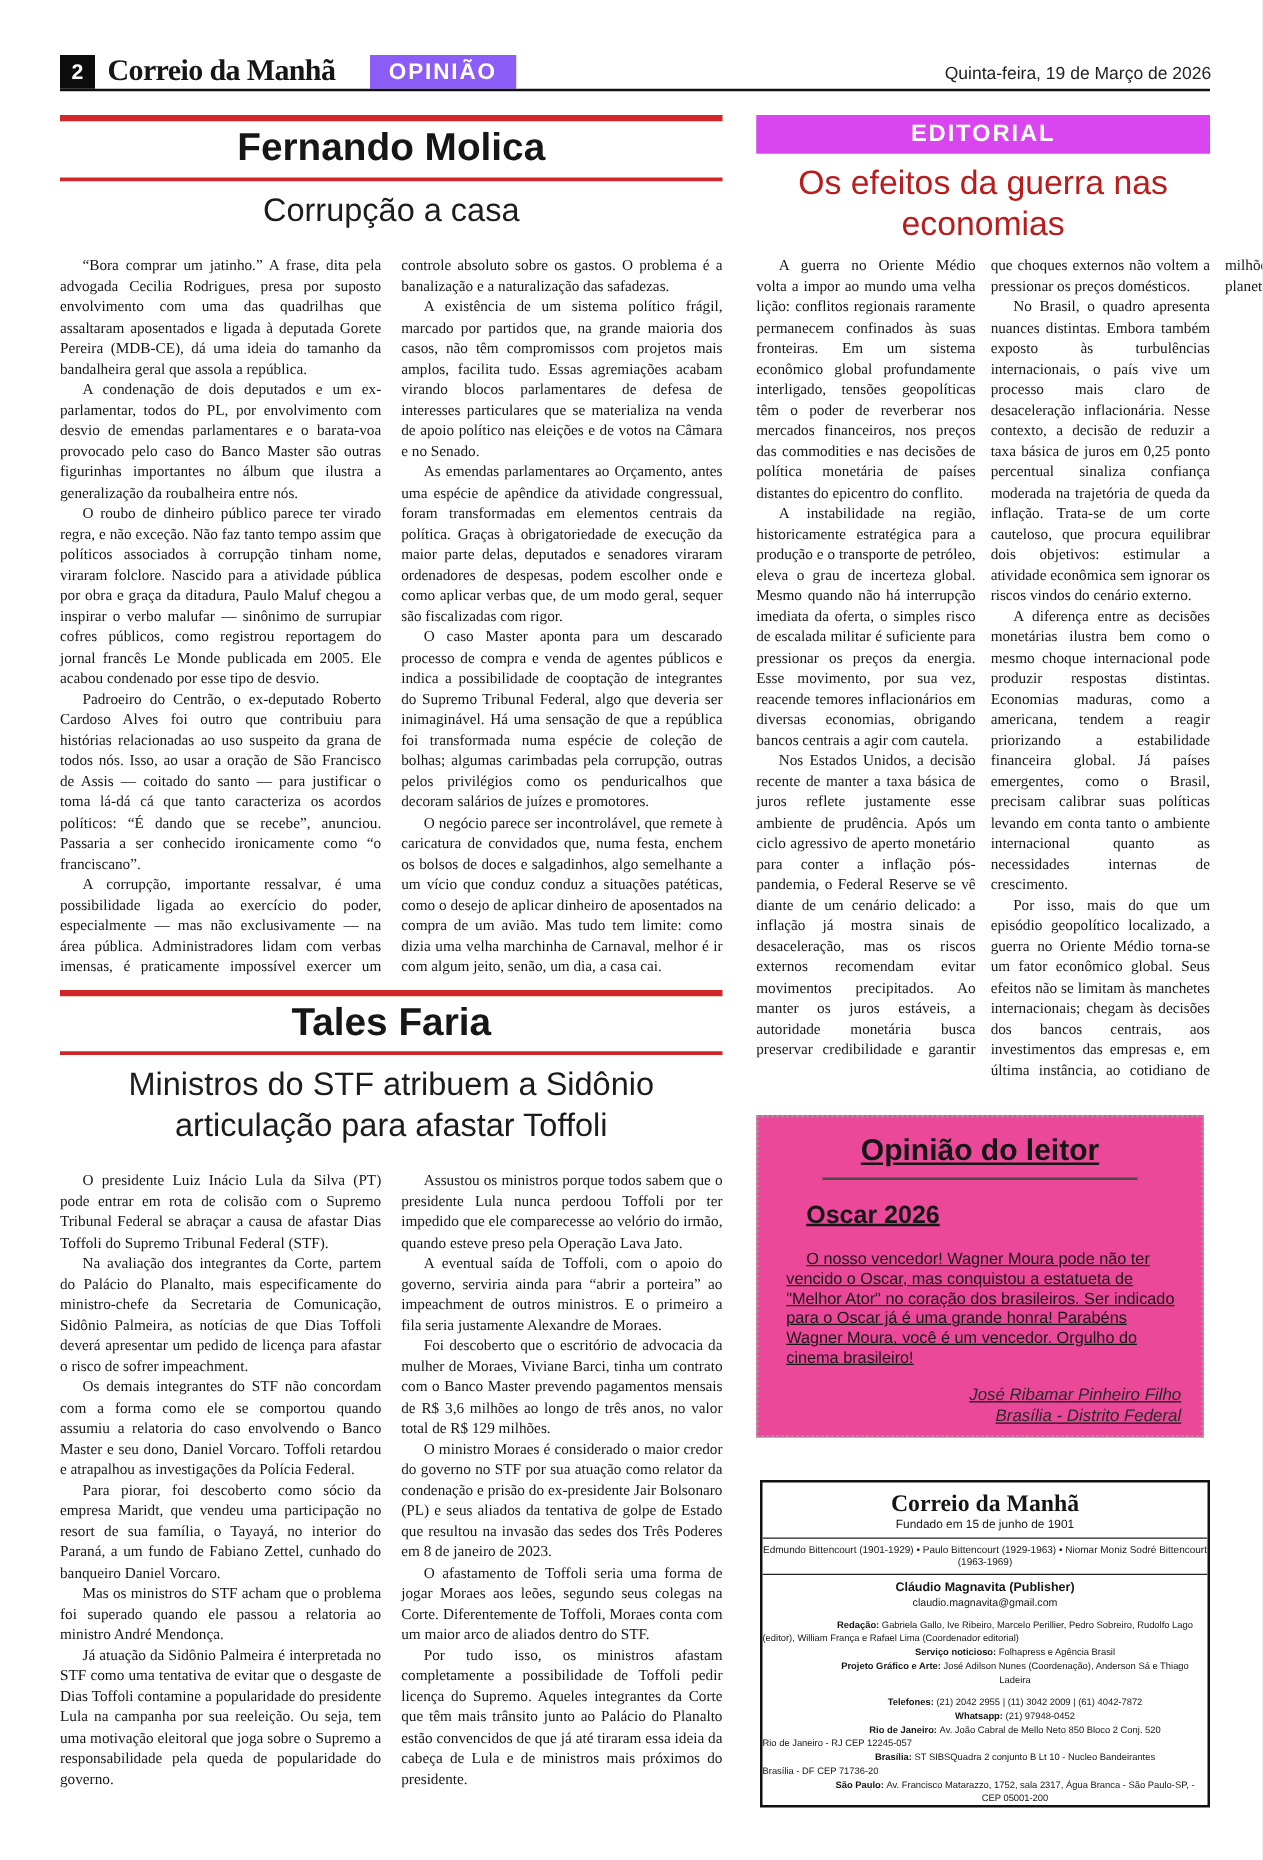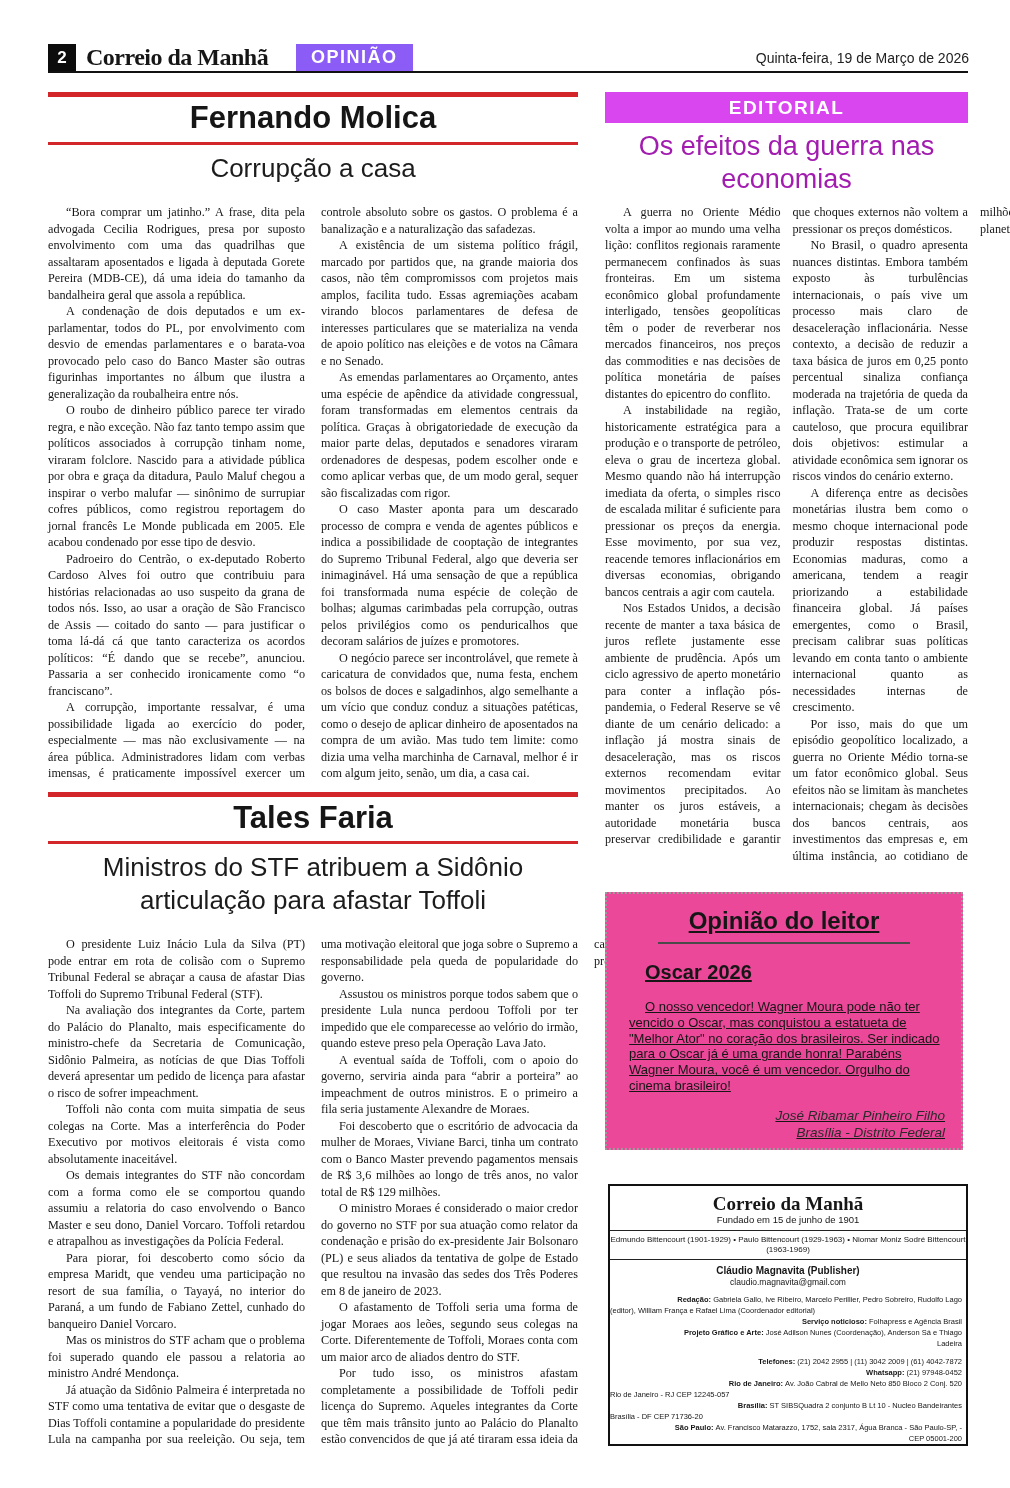--- a/index.html
+++ b/index.html
@@ -30,42 +30,42 @@
         text-align:justify;hyphens:auto;-webkit-hyphens:auto;}
   .body p{margin:0;text-indent:18px;}
   .two-col{column-count:2;column-gap:16px;}
   .two-col-narrow{column-count:2;column-gap:12px;}
   .molica-body{left:48px;top:204px;width:530px;height:578px;}
   .tales-body{left:48px;top:936px;width:530px;height:516px;}
 
   
   .edbanner{left:605px;top:92px;width:363px;height:31px;background:#d946ef;color:#fff;
             text-align:center;font-weight:bold;font-size:19px;line-height:31px;letter-spacing:1.5px;}
-  .edtitle{left:605px;top:130px;width:363px;text-align:center;font-size:27px;line-height:33px;color:#a21caf;}
+  .edtitle{left:605px;top:130px;width:363px;text-align:center;font-size:27px;line-height:33px;color:#b91c1c;}
   .ed-body{left:605px;top:204px;width:363px;height:670px;}
 
   
   .leitor{left:605px;top:892px;width:358px;height:258px;border:2px dotted #9a9a9a;background:#ec4899;text-decoration:underline;}
   .leitor-title{margin-top:13px;text-align:center;font-weight:bold;font-size:24px;}
   .leitor-underline{width:252px;height:2px;background:#4a4a4a;margin:7px auto 0;}
   .leitor-subject{margin:17px 0 0 38px;font-weight:bold;font-size:20px;}
   .leitor-text{margin:15px 16px 0 22px;font-size:13px;line-height:15.8px;text-indent:16px;}
   .leitor-sig{margin:13px 16px 0 0;text-align:right;font-style:italic;font-size:13.5px;line-height:17px;color:#2a2a2a;}
 
   
   .staff{left:608px;top:1184px;width:360px;height:262px;border:2px solid #111;
          text-align:center;overflow:hidden;}
   .staff-title{margin-top:7px;font-family:"Liberation Serif",serif;font-weight:bold;font-size:19px;line-height:21px;}
   .staff-founded{font-size:9.5px;line-height:12px;}
   .staff-hr{height:1px;background:#222;margin:4px 0;}
   .staff-founders{font-size:8px;line-height:10px;}
   .staff-publisher{margin-top:5px;font-weight:bold;font-size:10px;line-height:12px;}
   .staff-email{font-size:8.5px;line-height:10px;}
   .slines{margin-top:7px;font-size:7.5px;line-height:11px;}
-  .slines .sline.left{text-align:right;padding-left:52px;padding-right:4px;}
+  .slines .sline.left{text-align:center;padding-left:52px;padding-right:4px;}
   .slines .sline.center{text-align:left;}
 </style>
 </head>
 <body>
 
 <div class="page">
 
   <div class="abs pagenum">2</div>
   <div class="abs masthead">Correio da Manhã</div>
   <div class="abs sectionbox">OPINIÃO</div>
@@ -99,21 +99,20 @@
       <p>Por isso, mais do que um episódio geopolítico localizado, a guerra no Oriente Médio torna-se um fator econômico global. Seus efeitos não se limitam às manchetes internacionais; chegam às decisões dos bancos centrais, aos investimentos das empresas e, em última instância, ao cotidiano de milhões de pessoas ao redor do planeta.</p>
     </div>
 
   <div class="abs redbar r1" style="top:792px"></div>
   <div class="abs author" style="top:798px">Tales Faria</div>
   <div class="abs redbar r2" style="top:841px"></div>
   <div class="abs subtitle" style="top:851px">Ministros do STF atribuem a Sidônio articulação para afastar Toffoli</div>
   <div class="abs body two-col tales-body">
       <p>O presidente Luiz Inácio Lula da Silva (PT) pode entrar em rota de colisão com o Supremo Tribunal Federal se abraçar a causa de afastar Dias Toffoli do Supremo Tribunal Federal (STF).</p>
       <p>Na avaliação dos integrantes da Corte, partem do Palácio do Planalto, mais especificamente do ministro-chefe da Secretaria de Comunicação, Sidônio Palmeira, as notícias de que Dias Toffoli deverá apresentar um pedido de licença para afastar o risco de sofrer impeachment.</p>
-      <p>Toffoli não conta com muita simpatia de seus colegas na Corte. Mas a interferência do Poder Executivo por motivos eleitorais é vista como absolutamente inaceitável.</p>
       <p>Os demais integrantes do STF não concordam com a forma como ele se comportou quando assumiu a relatoria do caso envolvendo o Banco Master e seu dono, Daniel Vorcaro. Toffoli retardou e atrapalhou as investigações da Polícia Federal.</p>
       <p>Para piorar, foi descoberto como sócio da empresa Maridt, que vendeu uma participação no resort de sua família, o Tayayá, no interior do Paraná, a um fundo de Fabiano Zettel, cunhado do banqueiro Daniel Vorcaro.</p>
       <p>Mas os ministros do STF acham que o problema foi superado quando ele passou a relatoria ao ministro André Mendonça.</p>
       <p>Já atuação da Sidônio Palmeira é interpretada no STF como uma tentativa de evitar que o desgaste de Dias Toffoli contamine a popularidade do presidente Lula na campanha por sua reeleição. Ou seja, tem uma motivação eleitoral que joga sobre o Supremo a responsabilidade pela queda de popularidade do governo.</p>
       <p>Assustou os ministros porque todos sabem que o presidente Lula nunca perdoou Toffoli por ter impedido que ele comparecesse ao velório do irmão, quando esteve preso pela Operação Lava Jato.</p>
       <p>A eventual saída de Toffoli, com o apoio do governo, serviria ainda para “abrir a porteira” ao impeachment de outros ministros. E o primeiro a fila seria justamente Alexandre de Moraes.</p>
       <p>Foi descoberto que o escritório de advocacia da mulher de Moraes, Viviane Barci, tinha um contrato com o Banco Master prevendo pagamentos mensais de R$ 3,6 milhões ao longo de três anos, no valor total de R$ 129 milhões.</p>
       <p>O ministro Moraes é considerado o maior credor do governo no STF por sua atuação como relator da condenação e prisão do ex-presidente Jair Bolsonaro (PL) e seus aliados da tentativa de golpe de Estado que resultou na invasão das sedes dos Três Poderes em 8 de janeiro de 2023.</p>
       <p>O afastamento de Toffoli seria uma forma de jogar Moraes aos leões, segundo seus colegas na Corte. Diferentemente de Toffoli, Moraes conta com um maior arco de aliados dentro do STF.</p>
       <p>Por tudo isso, os ministros afastam completamente a possibilidade de Toffoli pedir licença do Supremo. Aqueles integrantes da Corte que têm mais trânsito junto ao Palácio do Planalto estão convencidos de que já até tiraram essa ideia da cabeça de Lula e de ministros mais próximos do presidente.</p>

